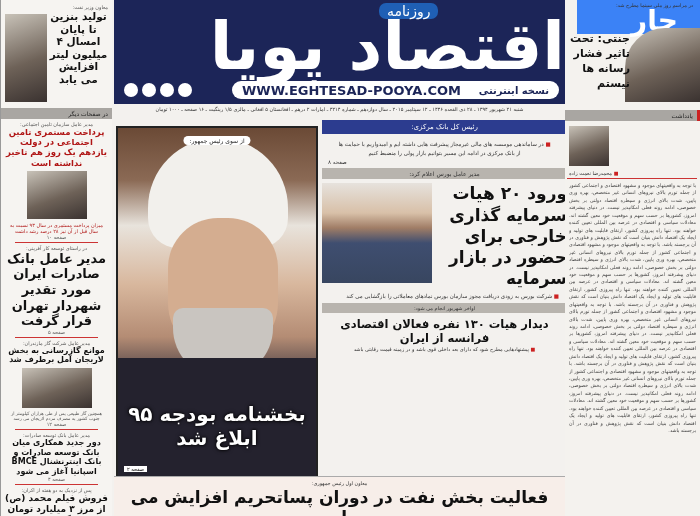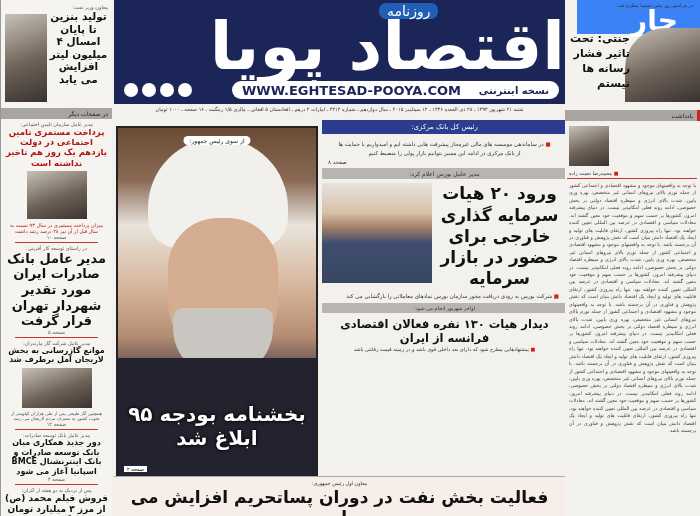--- a/index.html
+++ b/index.html
@@ -38,21 +38,21 @@
   .robe { position: absolute; left: 0; top: 230px; width: 202px; height: 130px; background: #24222e; }
   .photo-caption { position: absolute; bottom: 26px; left: 0; right: 0; text-align: center; color: #fff; font-weight: bold; font-size: 20px; line-height: 1.2; text-shadow: 0 0 4px #000, 0 0 2px #000; }
   .pill { position: absolute; top: 8px; left: 50%; transform: translateX(-50%); background: #fff; color: #222; font-size: 6px; padding: 1px 6px; border-radius: 6px; }
 
   
   .main-story { left: 322px; top: 120px; width: 245px; }
   .blue-label { background: #2c3c8f; color: #fff; font-size: 7px; text-align: center; padding: 3px 0; }
   .main-head { font-size: 26px; font-weight: bold; color: #111; text-align: center; line-height: 1.22; }
   .lead { font-size: 5.5px; color: #333; text-align: center; line-height: 1.6; }
   .grey-label { background: #b8b4ae; color: #333; font-size: 6px; text-align: center; padding: 2px 0; }
-  .second-head { font-size: 17px; font-weight: bold; color: #111; text-align: center; line-height: 1.25; }
+  .second-head { font-size: 17px; font-weight: bold; color: #111; text-align: right; line-height: 1.25; }
   .man-photo { background: linear-gradient(180deg,#e6e2dd 0%,#d8c0a8 30%,#a07d66 45%,#3f4e70 60%,#384660 100%); }
   .third-head { font-size: 11.5px; font-weight: bold; color: #111; text-align: center; }
   .bottom-band { left: 114px; top: 476px; width: 451px; height: 40px; background: #f7eee9; border-top: 1px solid #aaa; }
   .bottom-head { font-size: 17px; font-weight: bold; color: #111; text-align: center; }
 
   .textblock { font-size: 4.8px; color: #444; line-height: 1.55; text-align: justify; }
   .red-bullet { color: #c22; }
 </style>
 </head>
 <body>

